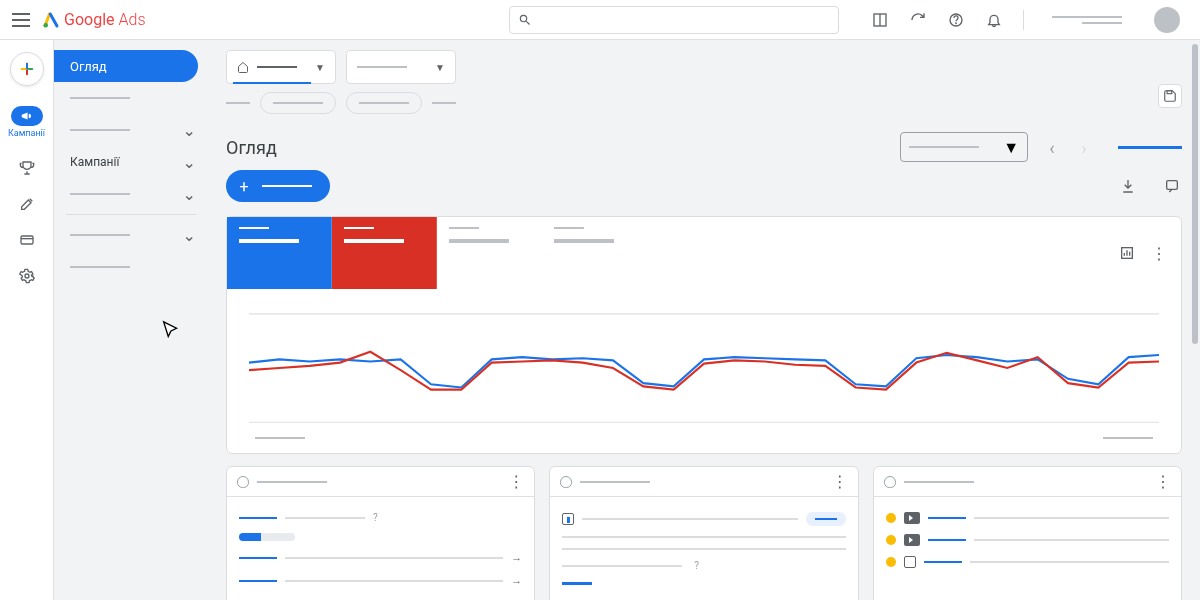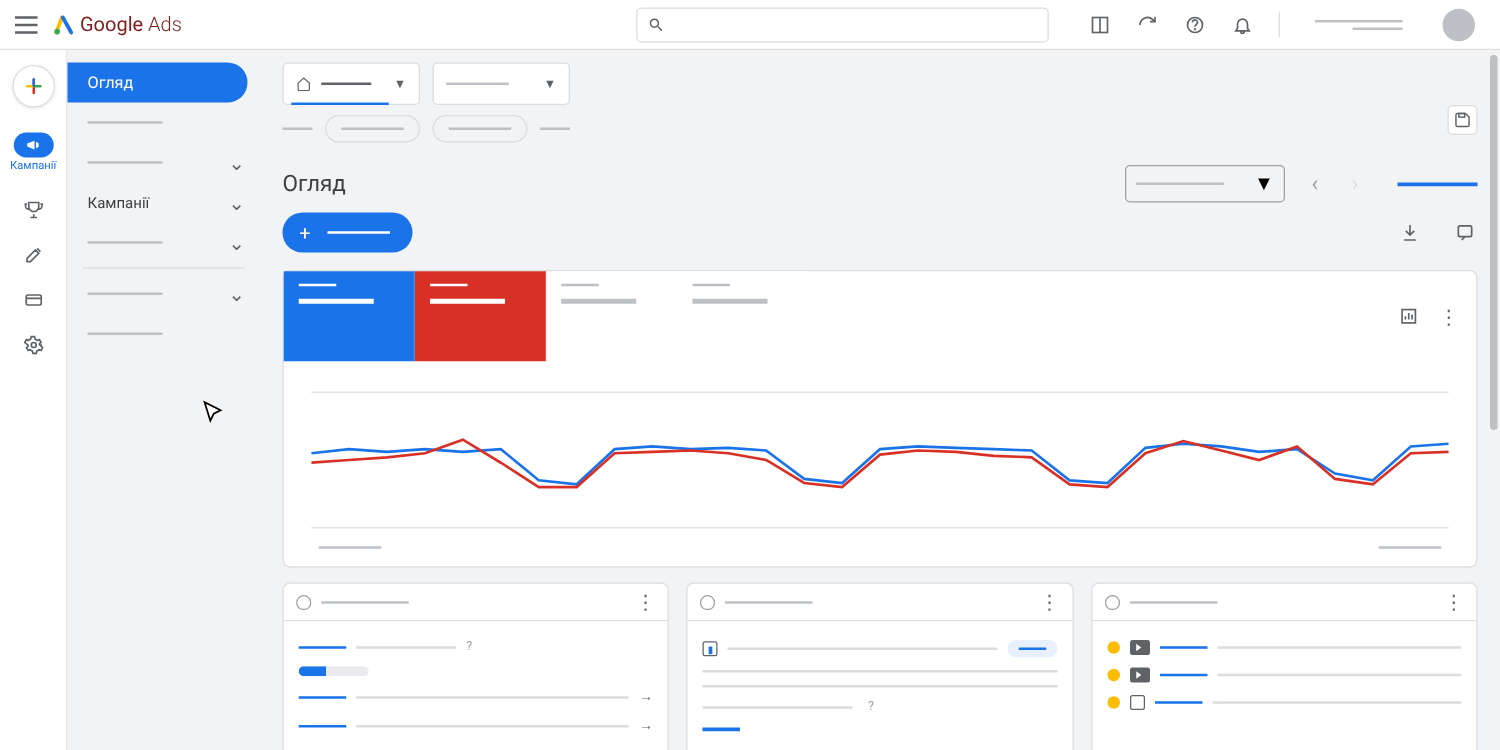--- a/index.html
+++ b/index.html
@@ -3,21 +3,21 @@
 <meta charset="utf-8">
 <style>
 * { margin: 0; padding: 0; box-sizing: border-box; font-family: Roboto, Arial, sans-serif; }
 body { background: #f1f3f4; width: 1200px; height: 600px; overflow: hidden; position: relative; }
 
 
 .header { height: 40px; background: #fff; display: flex; align-items: center; padding: 0 12px; border-bottom: 1px solid #e0e0e0; gap: 8px; }
 .hamburger { width: 18px; height: 14px; display: flex; flex-direction: column; justify-content: space-between; cursor: pointer; }
 .hamburger span { height: 2px; background: #5f6368; }
 .logo { display: flex; align-items: center; gap: 4px; margin-left: 4px; }
-.logo-text { font-size: 16px; color: #7f1d1d; }
+.logo-text { font-size: 16px; color: #ef4444; }
 .search-wrap { margin-left: auto; margin-right: 16px; }
 .search { width: 330px; height: 28px; border: 1px solid #dadce0; border-radius: 4px; display: flex; align-items: center; padding: 0 8px; background: #fff; }
 .search svg { width: 14px; height: 14px; fill: #5f6368; }
 .header-icons { display: flex; align-items: center; gap: 20px; padding: 0 8px; }
 .header-icon { width: 18px; height: 18px; color: #5f6368; cursor: pointer; display:flex; align-items:center; justify-content:center; }
 .divider-v { width: 1px; height: 20px; background: #dadce0; }
 .account-label { width: 70px; height: 2px; background: #bdc1c6; margin-left: 8px; }
 .avatar { width: 26px; height: 26px; border-radius: 50%; background: #bdc1c6; margin-left: 12px; }
 
 

